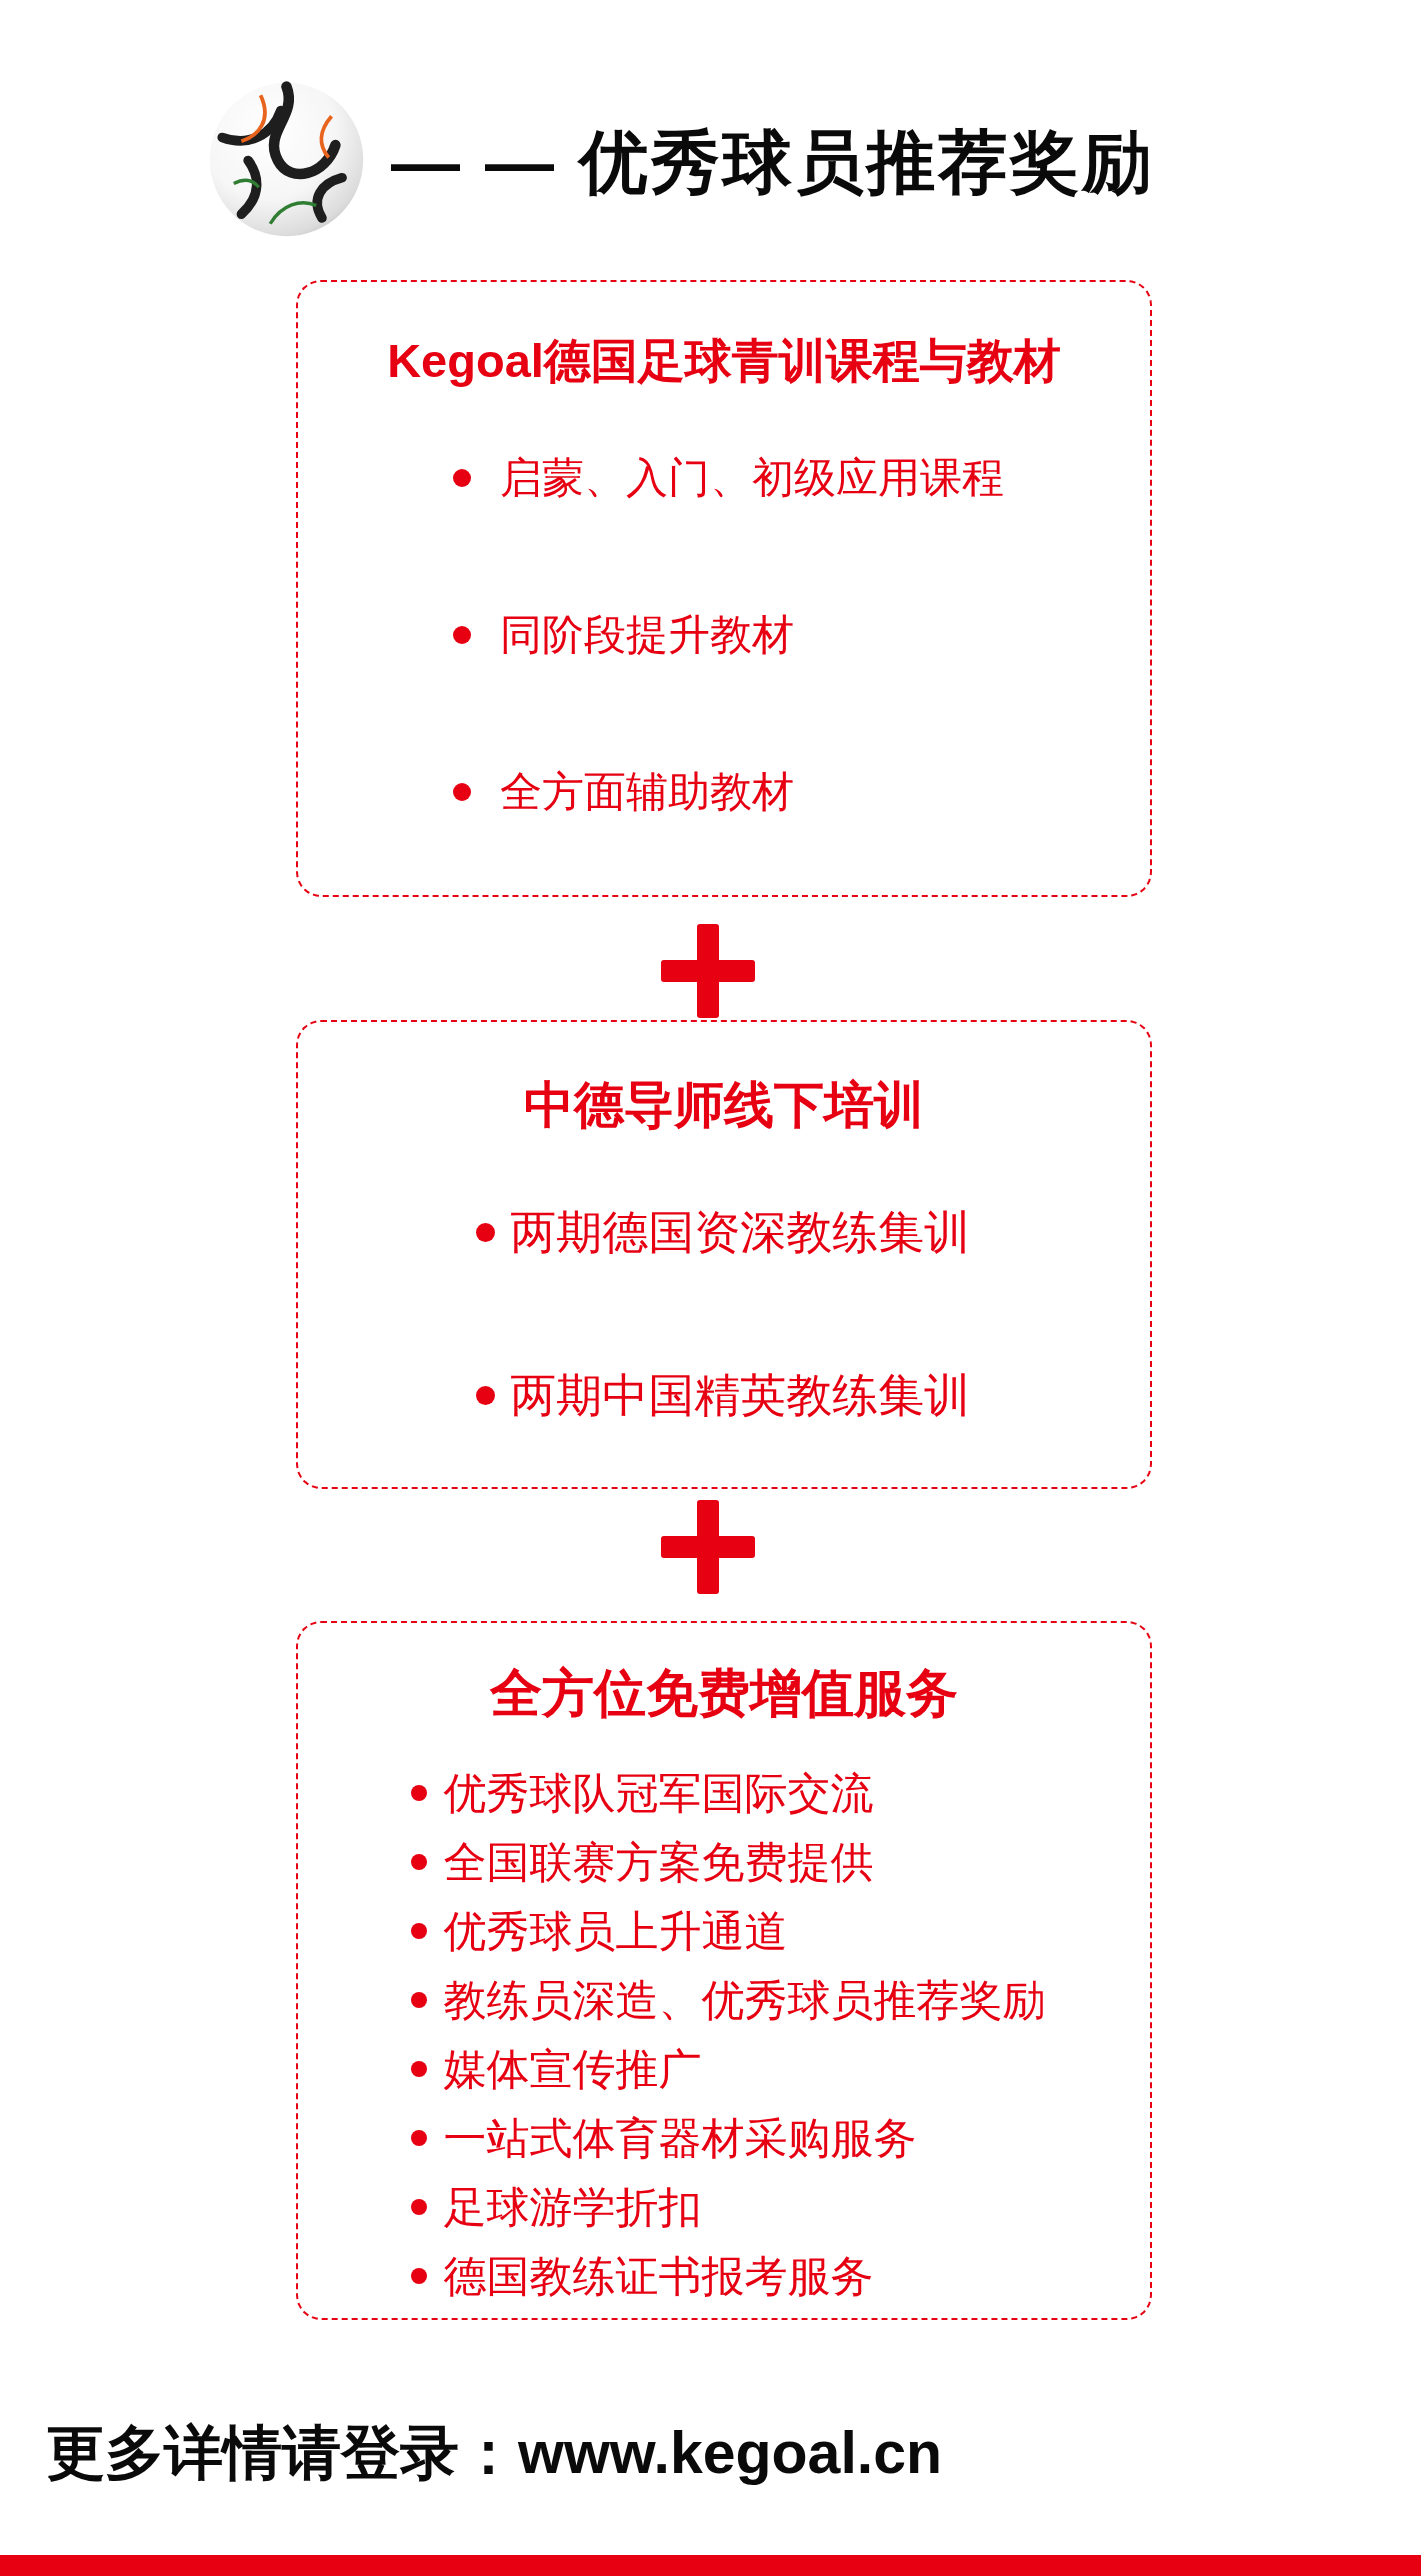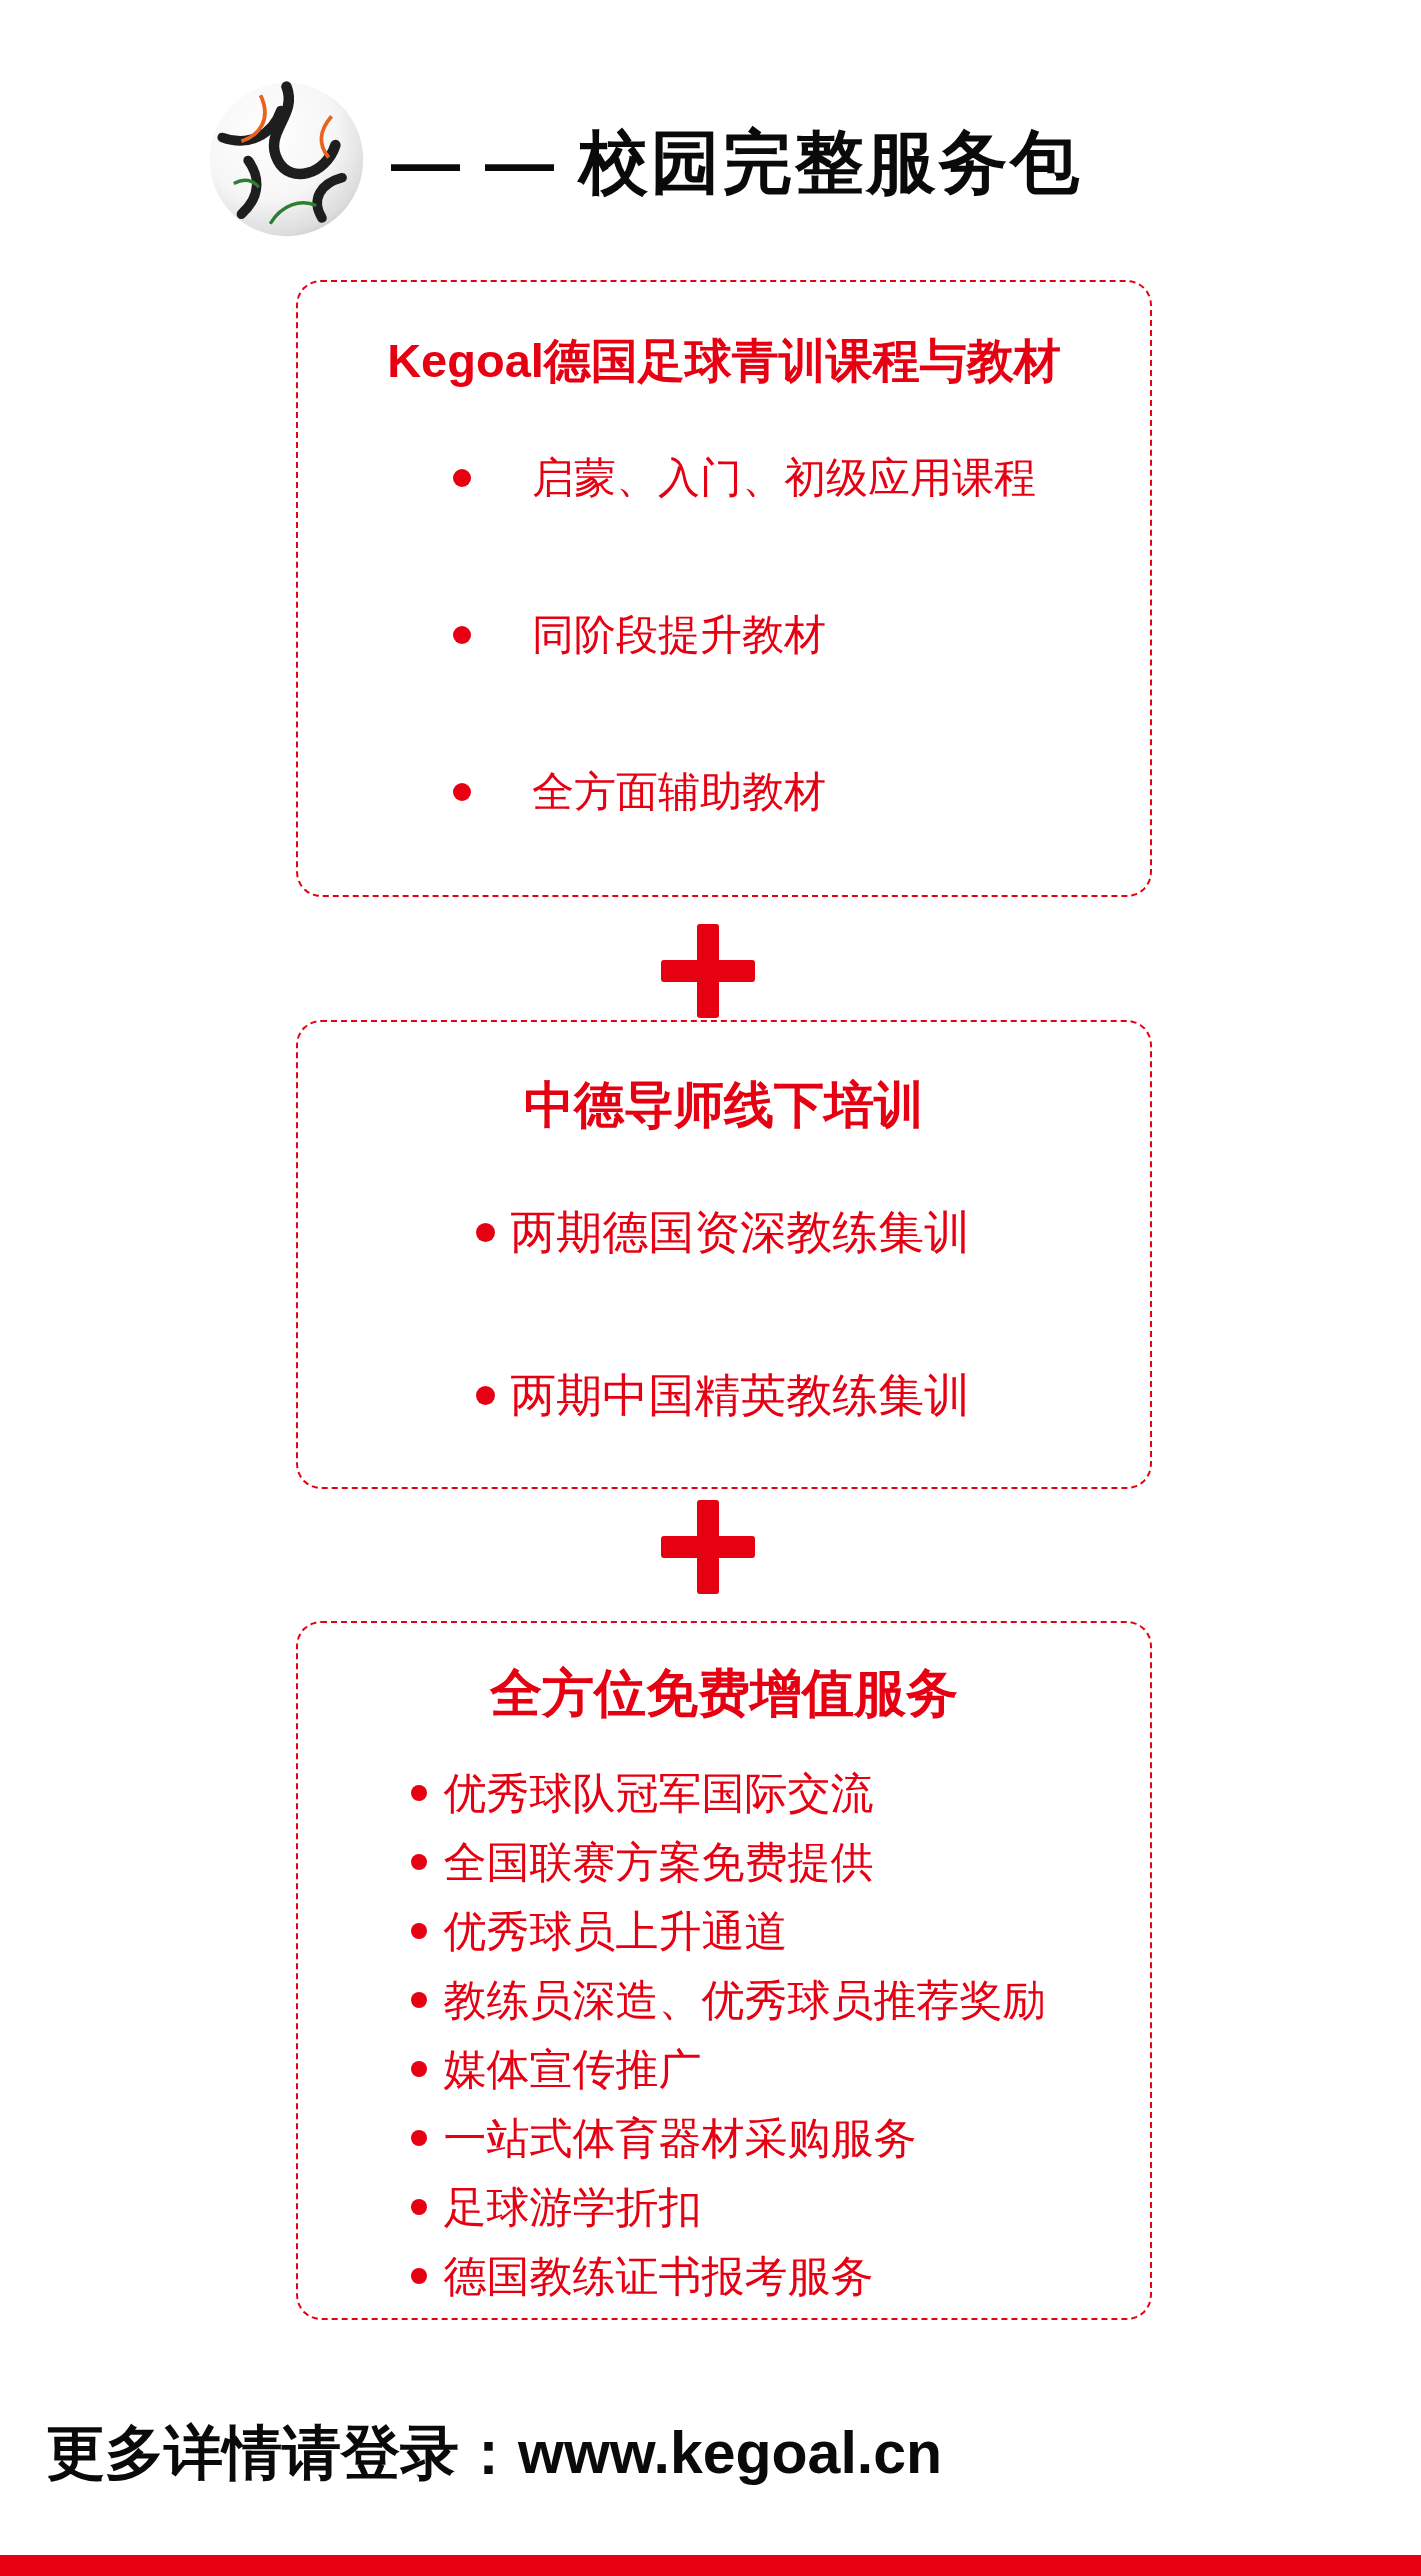--- a/index.html
+++ b/index.html
@@ -76,21 +76,21 @@
     white-space: nowrap;
   }
   .dot {
     display: inline-block;
     border-radius: 50%;
     background: #e60012;
     flex: 0 0 auto;
   }
 
   .list1 { left: 155px; top: 170px; }
-  .list1 li { font-size: 42px; line-height: 52px; margin-bottom: 105px; gap: 32px; }
+  .list1 li { font-size: 42px; line-height: 52px; margin-bottom: 105px; }
   .list1 .dot { width: 18px; height: 18px; margin-right: 29px; }
 
   .list2 { left: 178px; top: 182px; }
   .list2 li { font-size: 46px; line-height: 56px; margin-bottom: 107px; }
   .list2 .dot { width: 19px; height: 19px; margin-right: 15.3px; }
 
   .list3 { left: 113px; top: 144px; }
   .list3 li { font-size: 43px; line-height: 52px; margin-bottom: 17px; }
   .list3 .dot { width: 16.3px; height: 16.3px; margin-right: 16.3px; }
 
@@ -154,21 +154,21 @@
         <path d="M85 9 C 97 40, 60 56, 76 86 C 89 111, 126 101, 136 70" stroke="#1e1e1e" stroke-width="11" fill="none" stroke-linecap="round"></path>
         <path d="M18 62 C 45 72, 70 60, 79 34" stroke="#1e1e1e" stroke-width="10" fill="none" stroke-linecap="round"></path>
         <path d="M38 142 C 60 122, 56 101, 45 86" stroke="#1e1e1e" stroke-width="10" fill="none" stroke-linecap="round"></path>
         <path d="M122 146 C 110 126, 121 110, 143 104" stroke="#1e1e1e" stroke-width="10" fill="none" stroke-linecap="round"></path>
         <path d="M58 18 C 70 44, 56 60, 38 66" stroke="#e8641e" stroke-width="4" fill="none"></path>
         <path d="M132 40 C 119 55, 118 70, 129 83" stroke="#e8641e" stroke-width="4" fill="none"></path>
         <path d="M68 152 C 80 132, 100 126, 116 133" stroke="#2f7d32" stroke-width="3.5" fill="none"></path>
         <path d="M30 110 C 42 104, 50 106, 56 114" stroke="#2f7d32" stroke-width="3.5" fill="none"></path>
       </svg>
     </span>
-    <h1 class="main-title">— — 校园完整服务包</h1>
+    <h1 class="main-title">— — 优秀球员推荐奖励</h1>
   </div>
 
   <section class="box box1">
     <h2 class="box-title">Kegoal德国足球青训课程与教材</h2>
     <ul class="list list1">
       <li>
         <span class="dot"></span>
         <span>启蒙、入门、初级应用课程</span>
       </li>
       <li>

